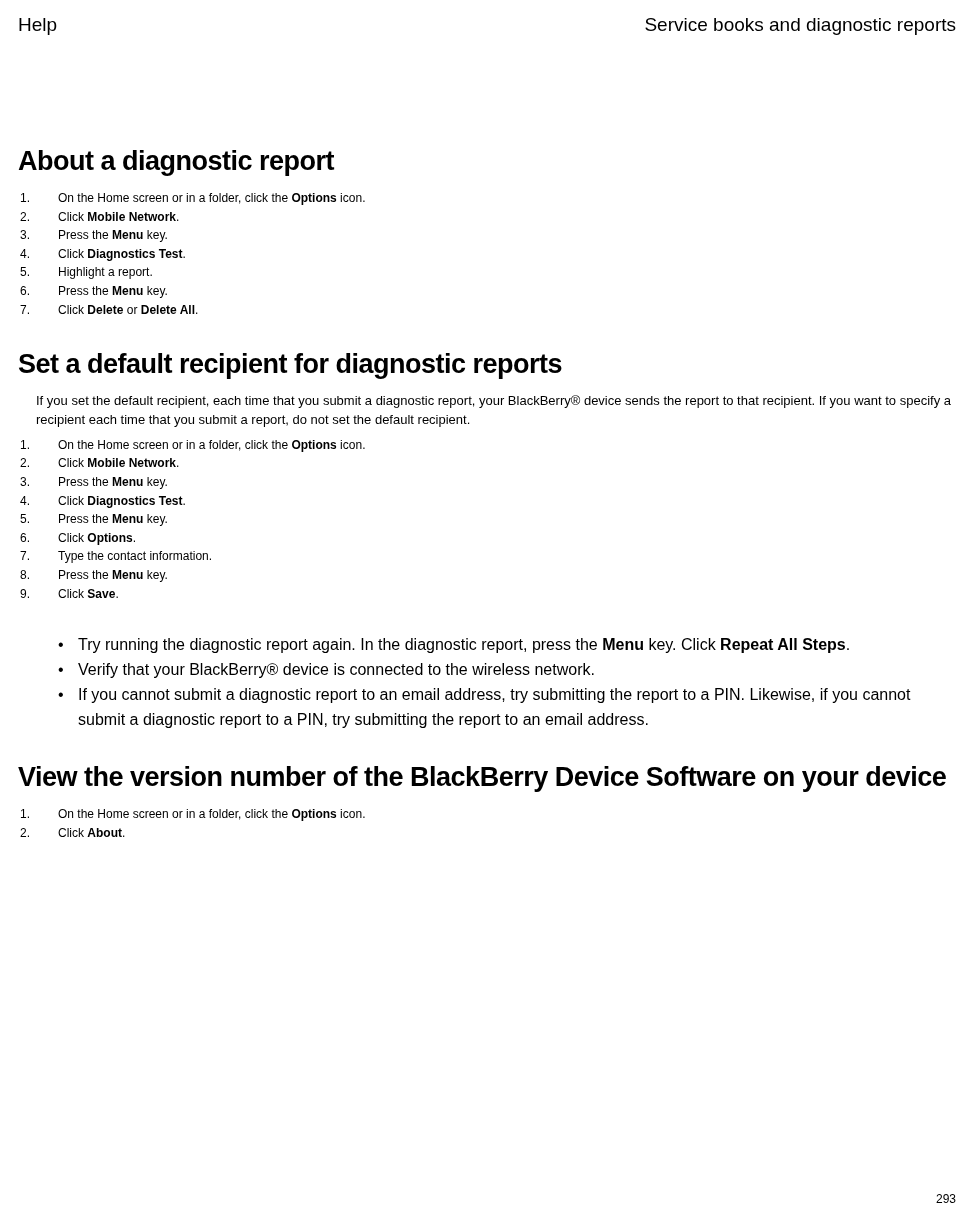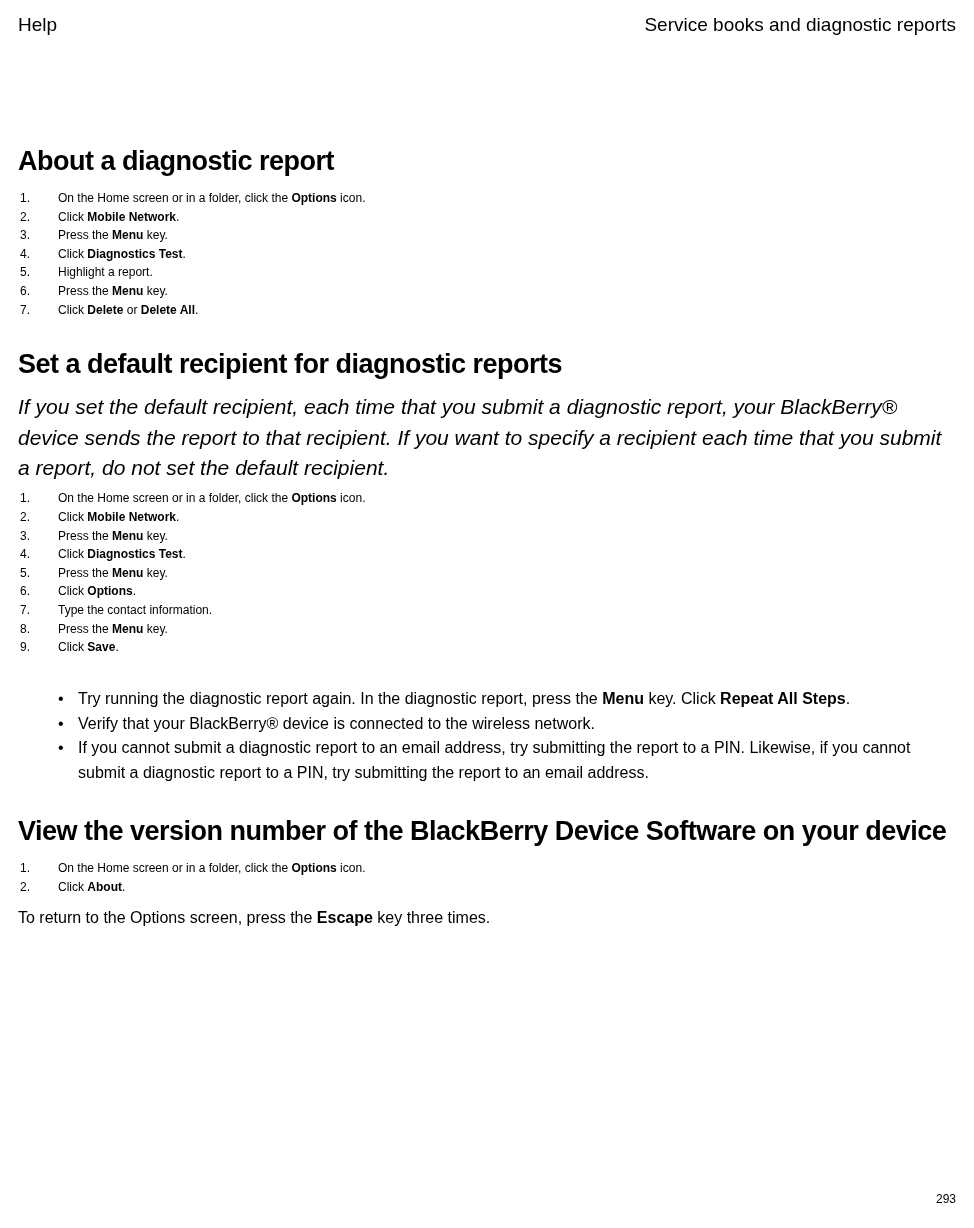--- a/index.html
+++ b/index.html
@@ -36,25 +36,24 @@
       line-height: 1.55;
       padding-left: 40px;
       position: relative;
     }
     ol li::before {
       content: counter(item) ".";
       position: absolute;
       left: 2px;
     }
     p.intro {
-      font-size: 21px;
+      font-size: 13px;
       line-height: 1.45;
       margin-bottom: 6px;
-      margin-left: 0;
-      font-style: italic;
+      margin-left: 18px;
     }
     p.tail {
       font-size: 16px;
       line-height: 1.45;
       margin-top: 10px;
     }
     ul {
       list-style: none;
       padding-left: 0;
     }
@@ -121,16 +120,15 @@
     <li><span>If you cannot submit a diagnostic report to an email address, try submitting the report to a PIN. Likewise, if you cannot submit a diagnostic report to a PIN, try submitting the report to an email address.</span></li>
   </ul>
 </div>
 
 <div class="sec">
   <h2>View the version number of the BlackBerry Device Software on your device</h2>
   <ol>
     <li><span>On the Home screen or in a folder, click the </span><b>Options</b><span> icon.</span></li>
     <li><span>Click </span><b>About</b><span>.</span></li>
   </ol>
-  <p class="tail"><span>To return to the Options screen, press the </span><b>Escape</b><span> key three times.</span></p>
 </div>
 
 <div class="pagenum">293</div>
 
 </body></html>

